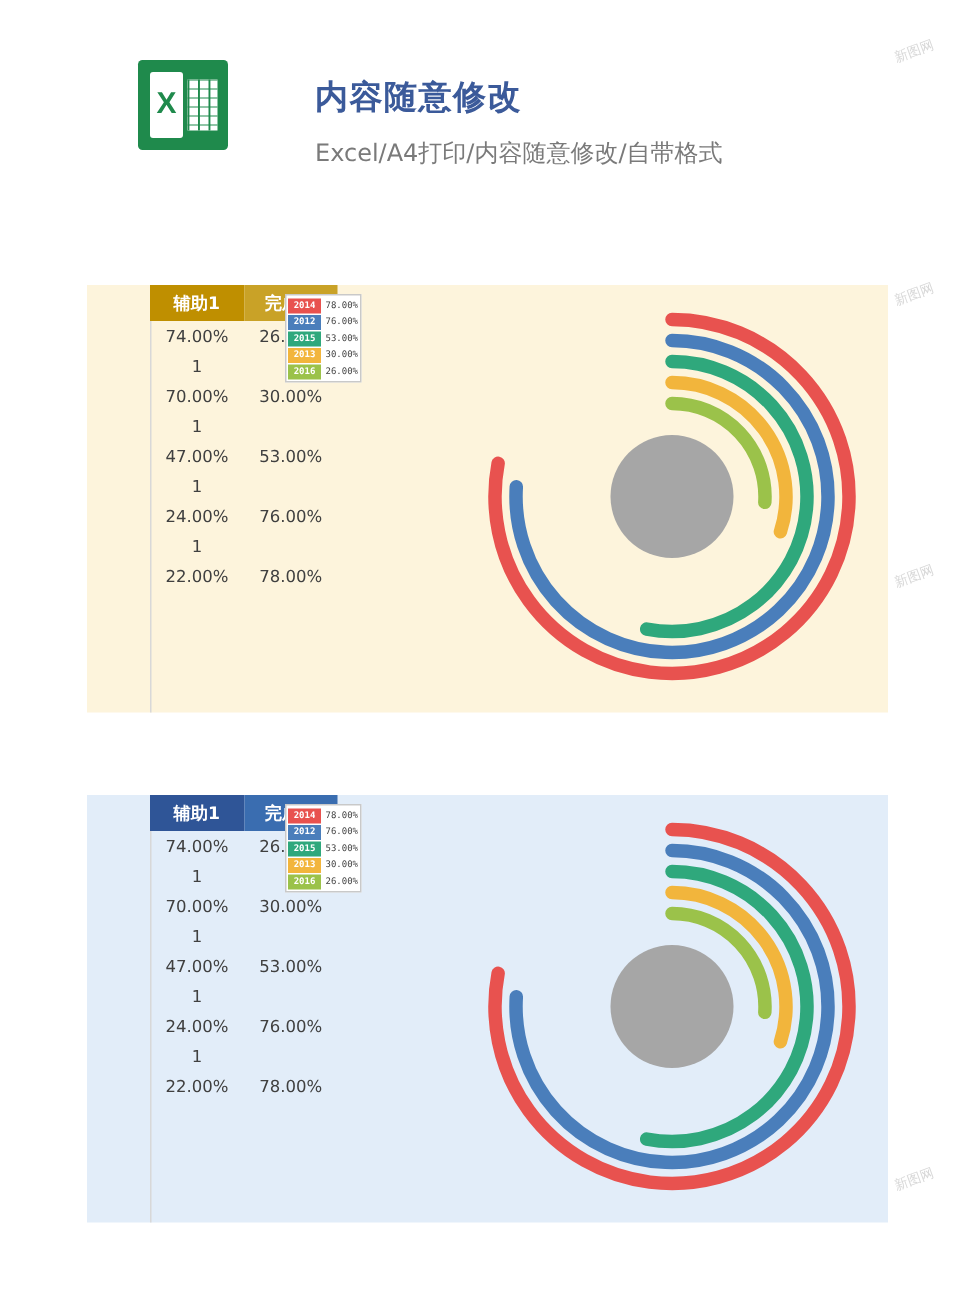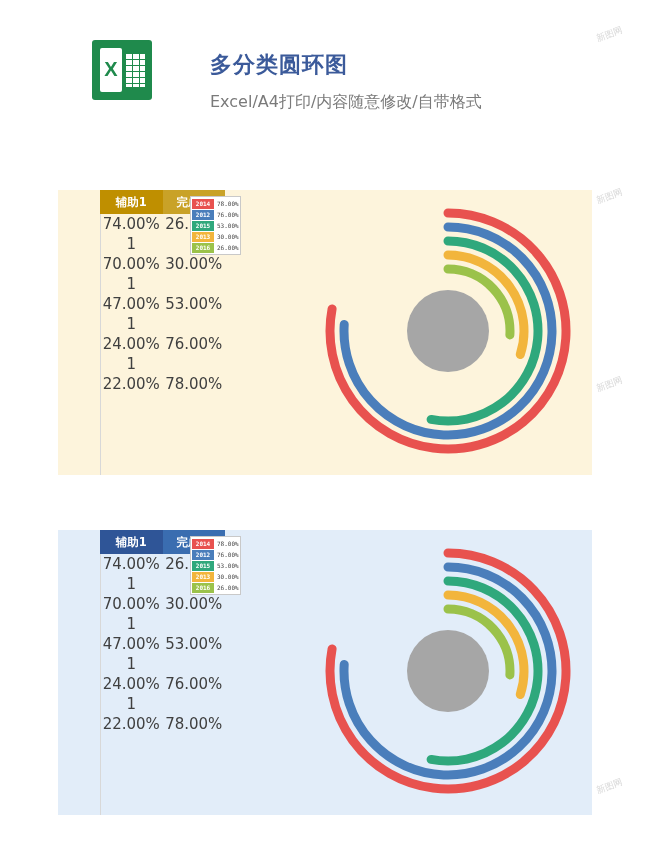--- a/index.html
+++ b/index.html
@@ -62,21 +62,21 @@
     font-family:"DejaVu Sans",sans-serif;
   }
   .card1 .th:first-child{background:#bf8f00;}
   .card1 .th:last-child{background:#c9a227;}
   .card2 .th:first-child{background:#2f5597;}
   .card2 .th:last-child{background:#3a6db0;}
   .trow{
     display:flex;height:20px;align-items:center;
   }
   .td{
-    flex:1;text-align:center;font-size:15px;color:#404040;
+    flex:1;text-align:center;font-size:11px;color:#404040;
     font-family:"DejaVu Sans",sans-serif;
   }
   .divider{
     position:absolute;left:42px;top:0;width:1px;height:285px;background:#d8d8d8;
   }
 
   .chart{
     position:absolute;left:255px;top:6px;width:270px;height:270px;
   }
   .legend{
@@ -103,21 +103,21 @@
 </head>
 <body>
 
 <div class="header">
   <div class="xl-logo">
     <div class="page">
       <div class="x">X</div>
     </div>
     <div class="grid"></div>
   </div>
-  <div class="title">多分类圆环图</div>
+  <div class="title">内容随意修改</div>
   <div class="subtitle">Excel/A4打印/内容随意修改/自带格式</div>
 </div>
 
 <div class="card card1">
   <div class="divider"></div>
   <div class="tbl">
     <div class="thead">
       <div class="th">辅助1</div>
       <div class="th">完成率</div>
     </div>

